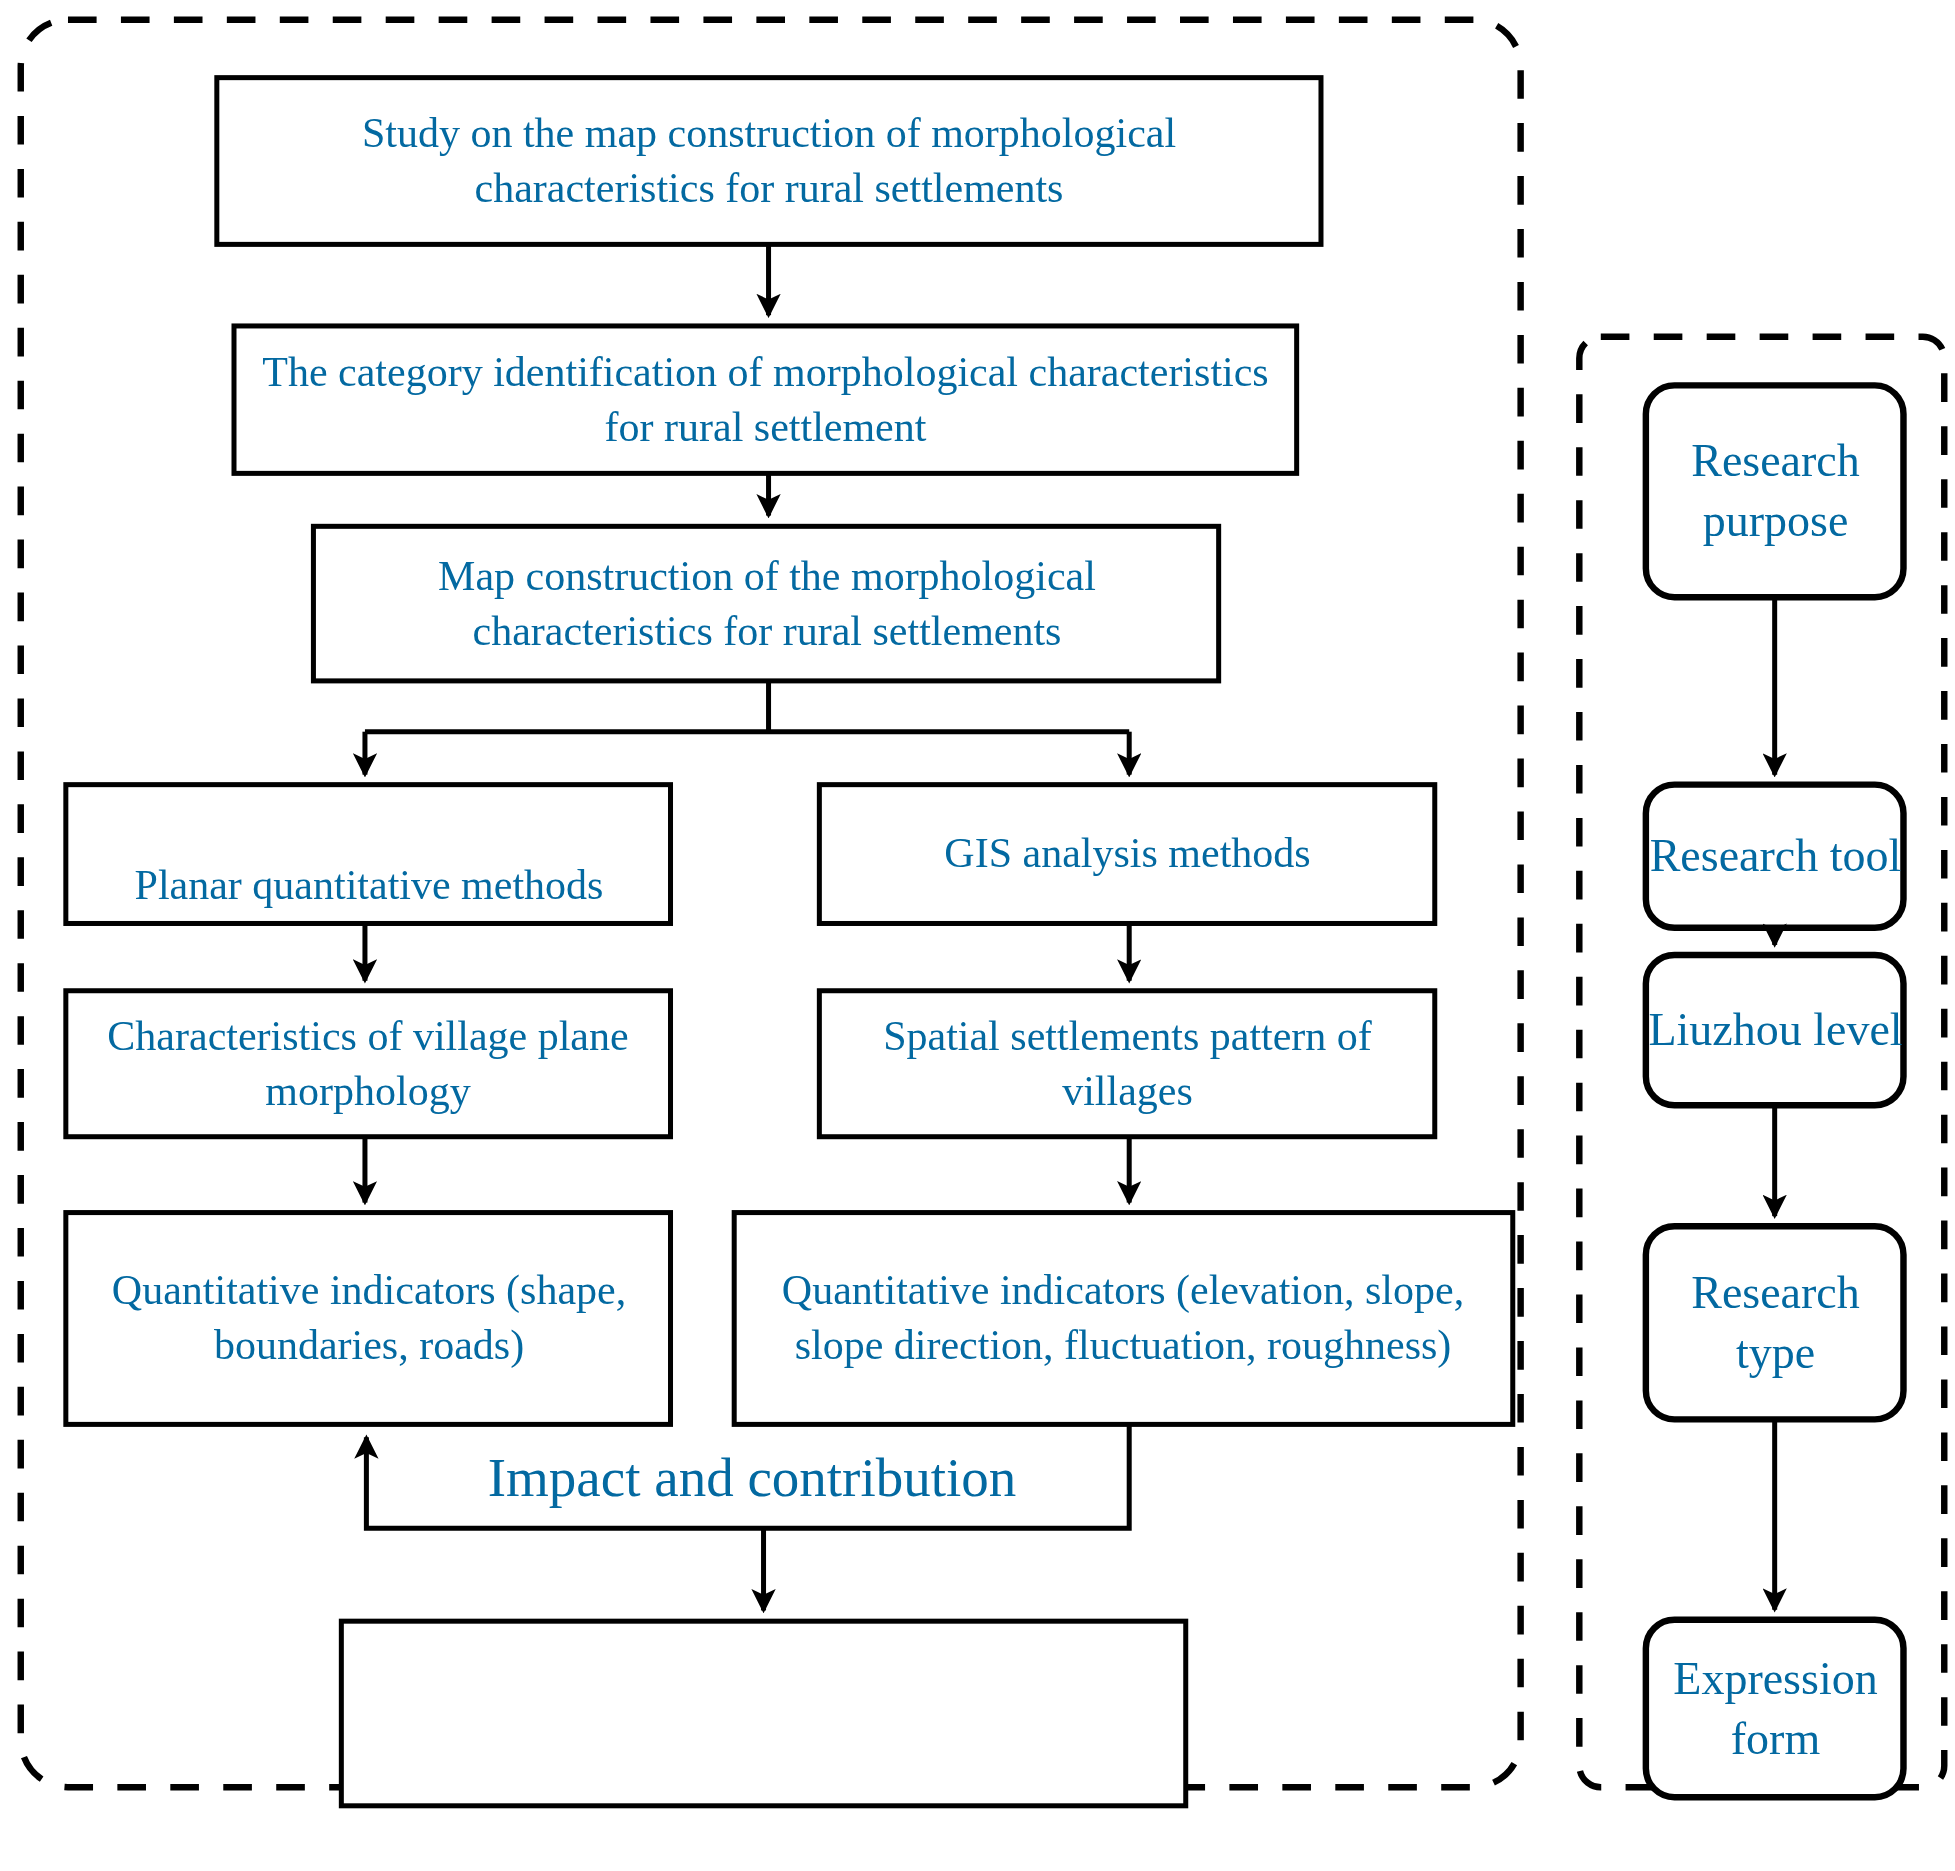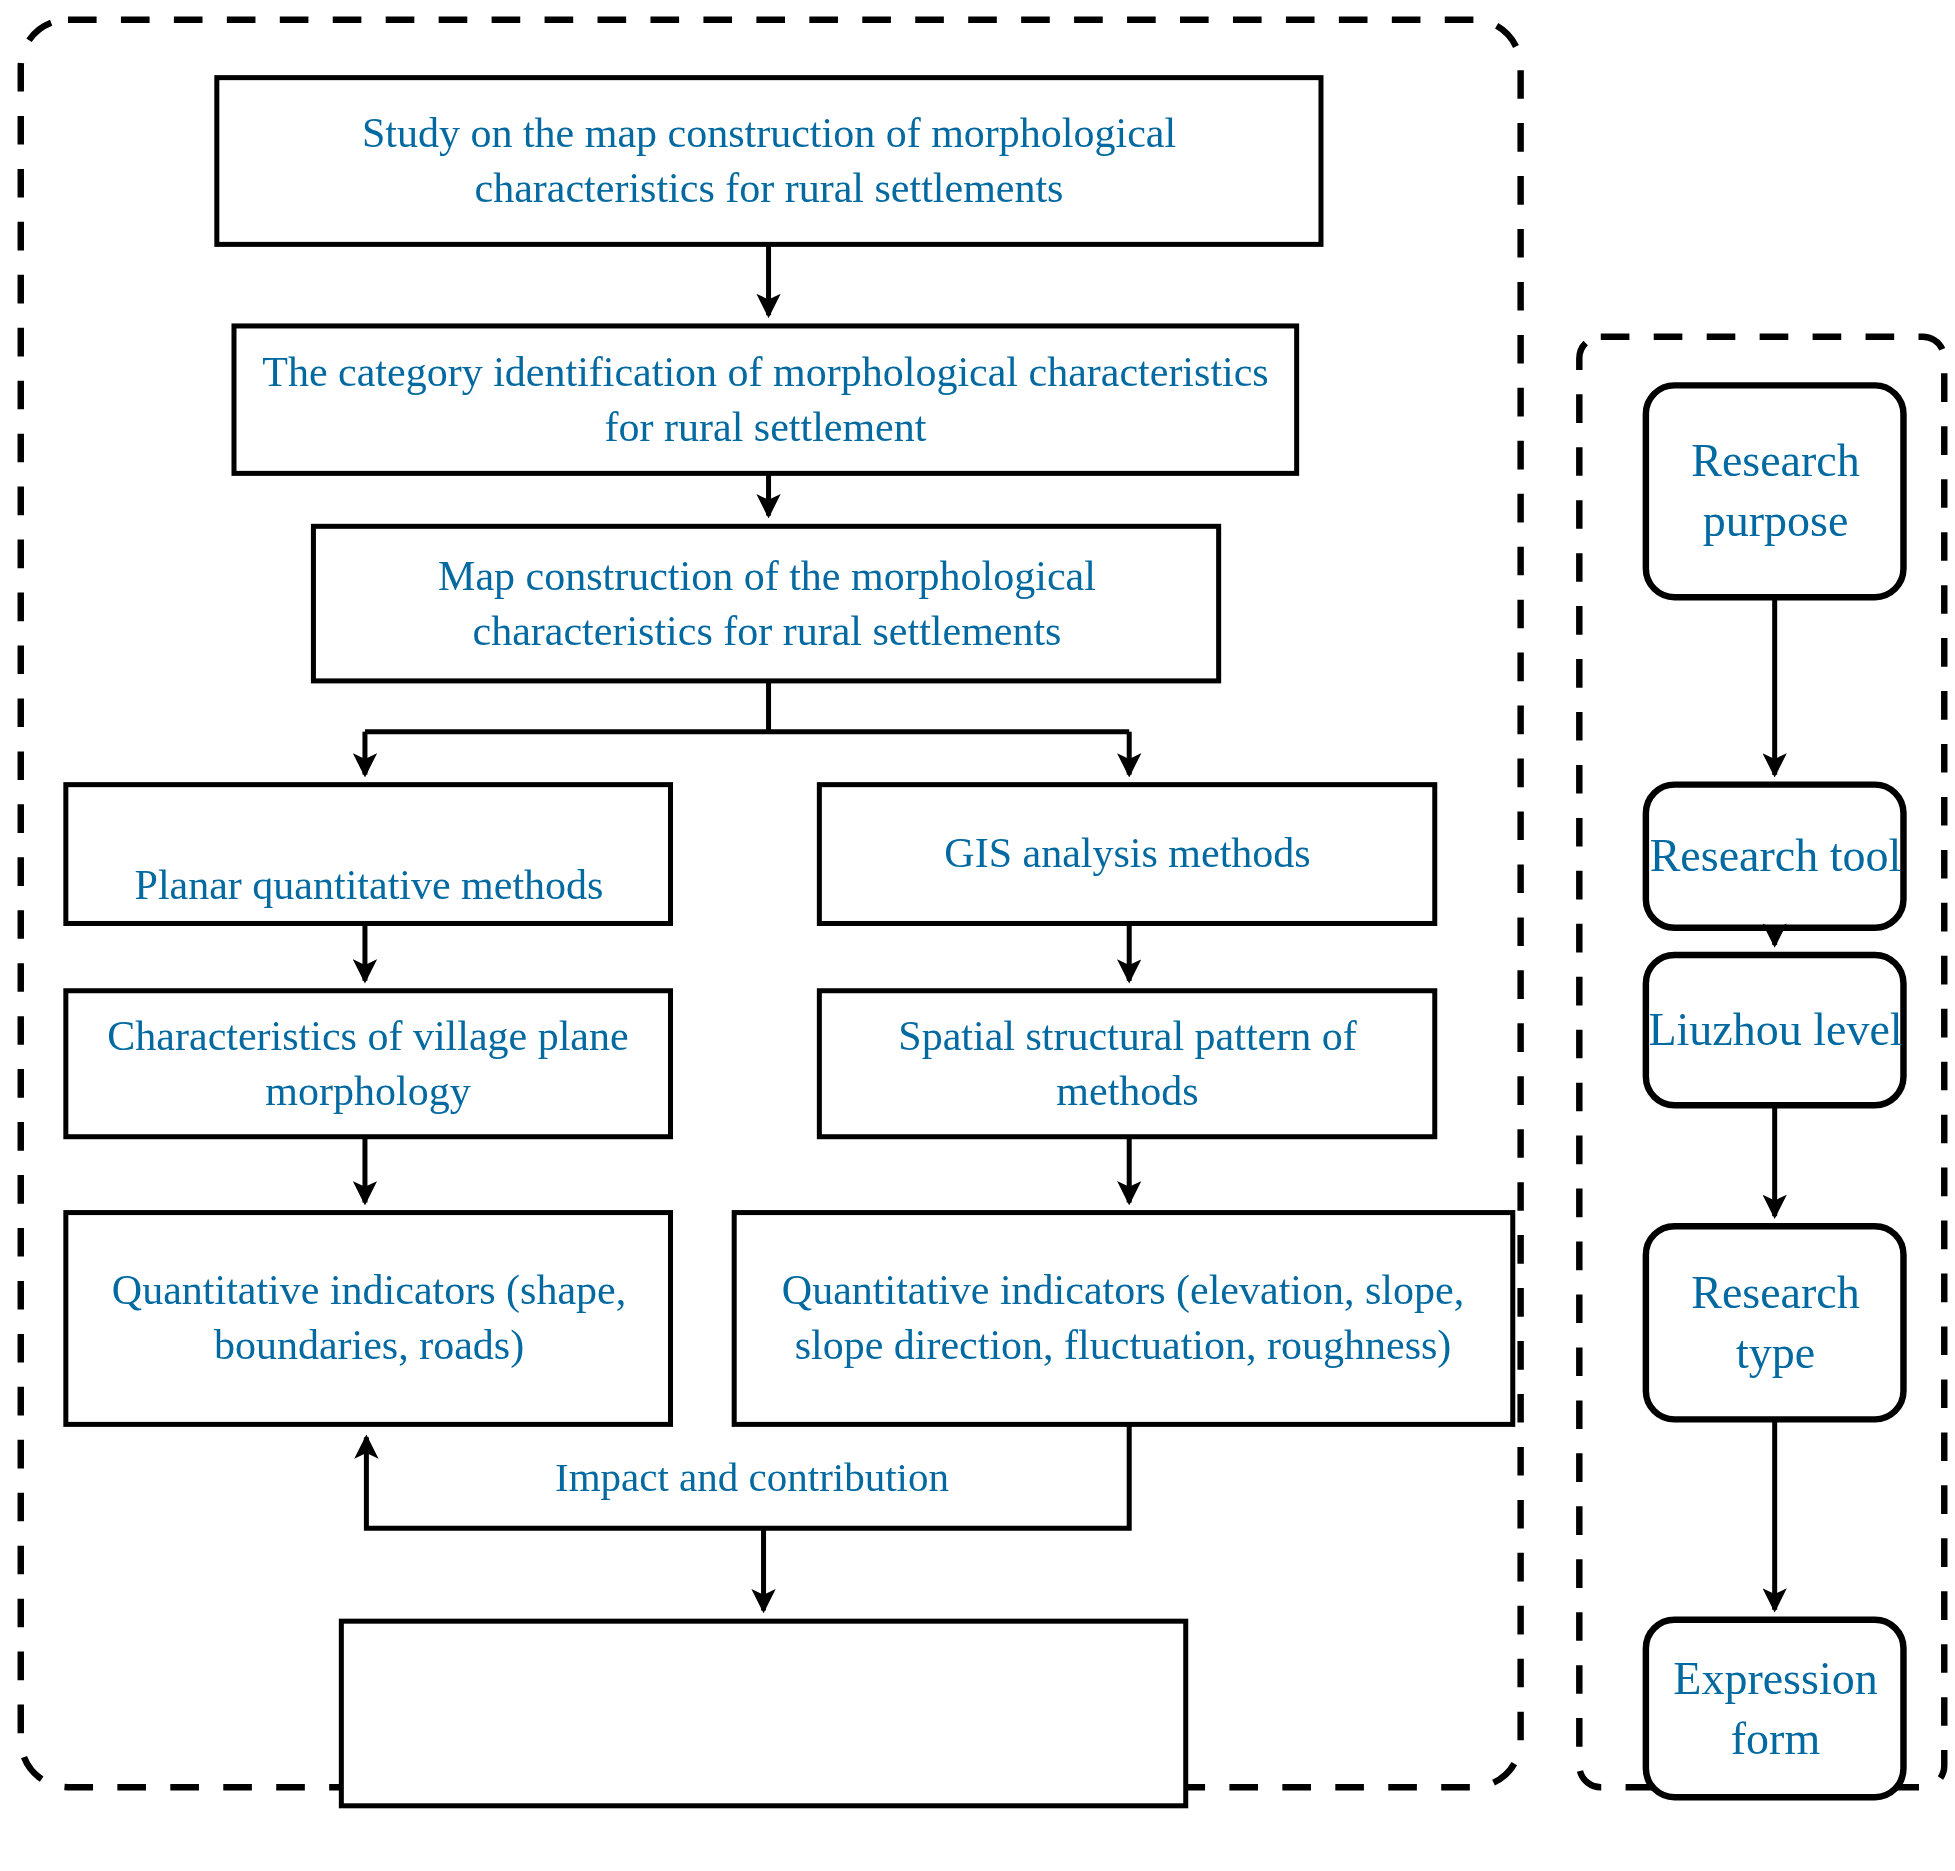--- a/index.html
+++ b/index.html
@@ -19,21 +19,21 @@
     justify-content:center;
     text-align:center;
     color:#0369a1;
     line-height:1.30;
     white-space:pre-line;
     pointer-events:none;
     font-family:"Liberation Serif","DejaVu Serif",serif;
   }
   .fs-main{font-size:42px;}
   .fs-side{font-size:46px;}
-  .fs-edge{font-size:41px;}
+  .fs-edge{font-size:55px;}
 </style>
 </head>
 <body>
 
 <div id="stage">
 
   <svg id="canvas" viewBox="0 0 2732 2615" xmlns="http://www.w3.org/2000/svg">
     <defs>
       <marker id="arrow" viewBox="0 0 12 12" refX="10.5" refY="6" markerWidth="12" markerHeight="12" orient="auto-start-reverse" markerUnits="userSpaceOnUse">
         <path d="M0,0 L12,6 L0,12 L3,6 z" fill="#000000"></path>
@@ -114,21 +114,21 @@
   <div class="node-label fs-main" style="left:259px;top:326px;width:1013px;height:147px;">The category identification of morphological characteristics for rural settlement</div>
 
   <div class="node-label fs-main" style="left:326px;top:526px;width:882px;height:155px;">Map construction of the morphological characteristics for rural settlements</div>
 
   <div class="node-label fs-main" style="left:79px;top:816px;width:580px;height:139px;">Planar quantitative methods</div>
 
   <div class="node-label fs-main" style="left:832px;top:784px;width:591px;height:139px;">GIS analysis methods</div>
 
   <div class="node-label fs-main" style="left:74px;top:991px;width:588px;height:146px;">Characteristics of village plane morphology</div>
 
-  <div class="node-label fs-main" style="left:845px;top:991px;width:565px;height:146px;">Spatial structural pattern of methods</div>
+  <div class="node-label fs-main" style="left:845px;top:991px;width:565px;height:146px;">Spatial settlements pattern of villages</div>
 
   <div class="node-label fs-main" style="left:72px;top:1212px;width:594px;height:212px;">Quantitative indicators (shape, boundaries, roads)</div>
 
   <div class="node-label fs-main" style="left:741px;top:1212px;width:764px;height:212px;">Quantitative indicators (elevation, slope, slope direction, fluctuation, roughness)</div>
 
 
   <div class="node-label fs-edge" style="left:444px;top:1446px;width:616px;height:64px;">Impact and contribution</div>
 
   <div class="node-label fs-side" style="left:1648px;top:385px;width:255px;height:212px;">Research purpose</div>
 

